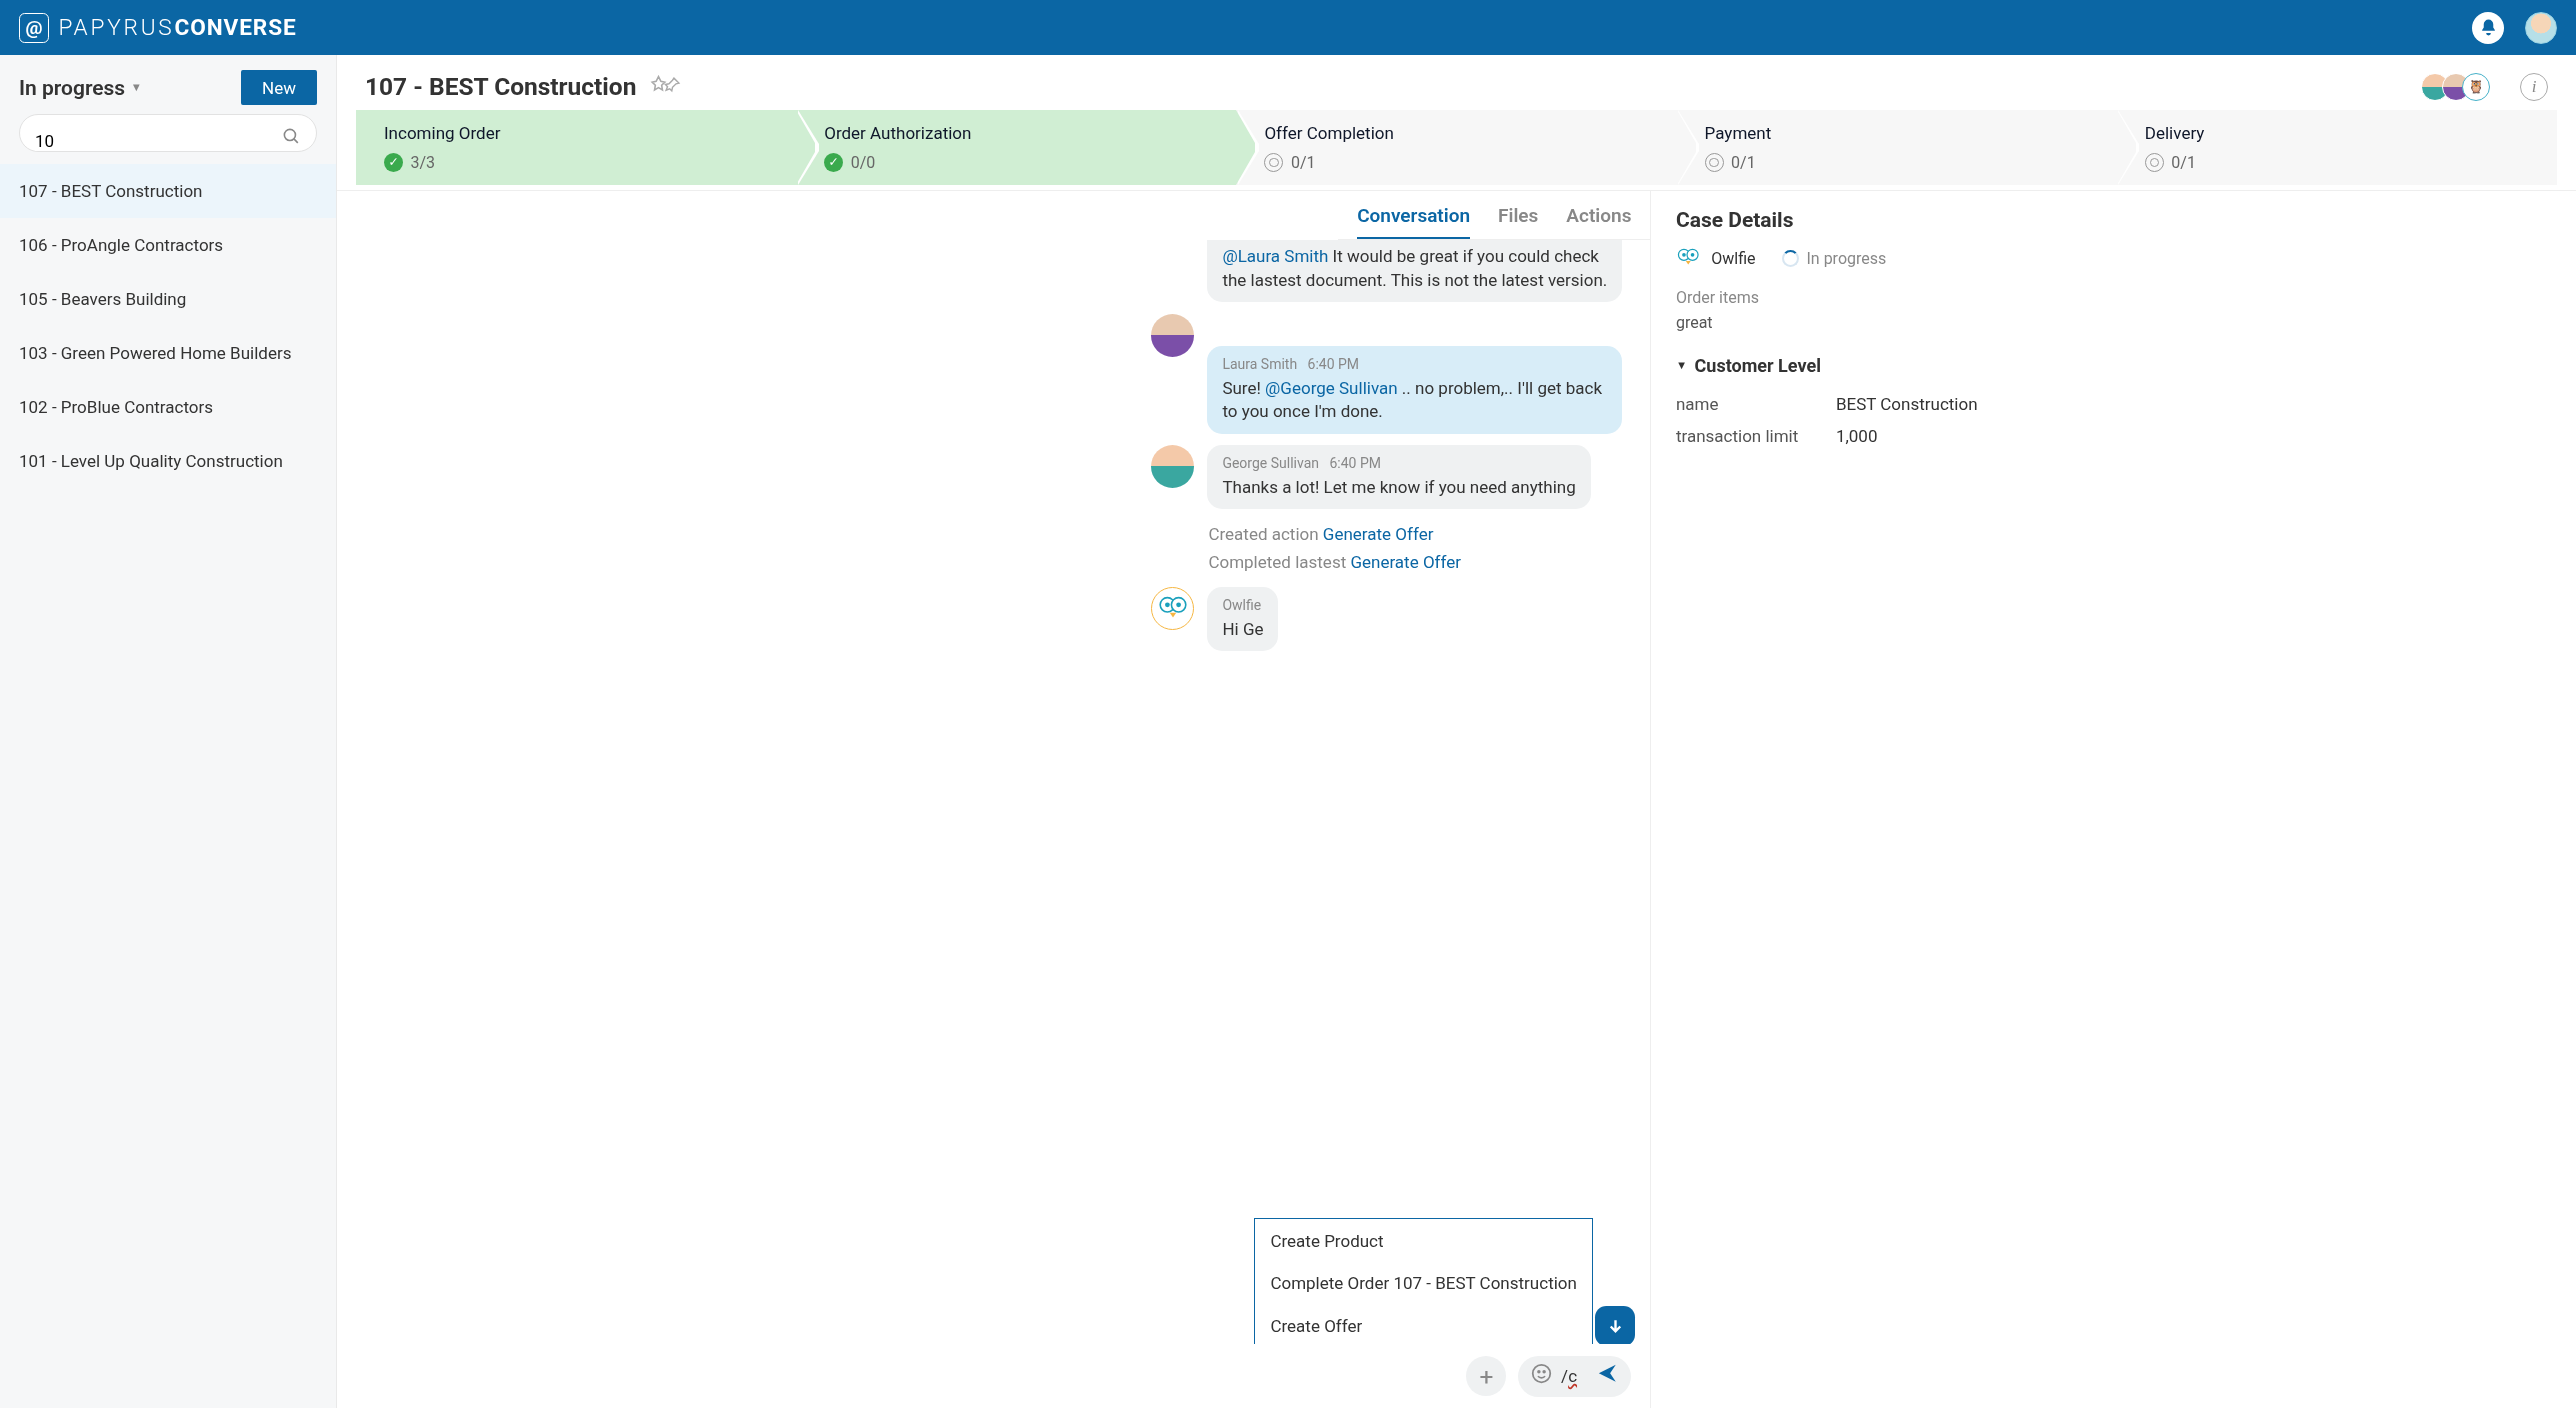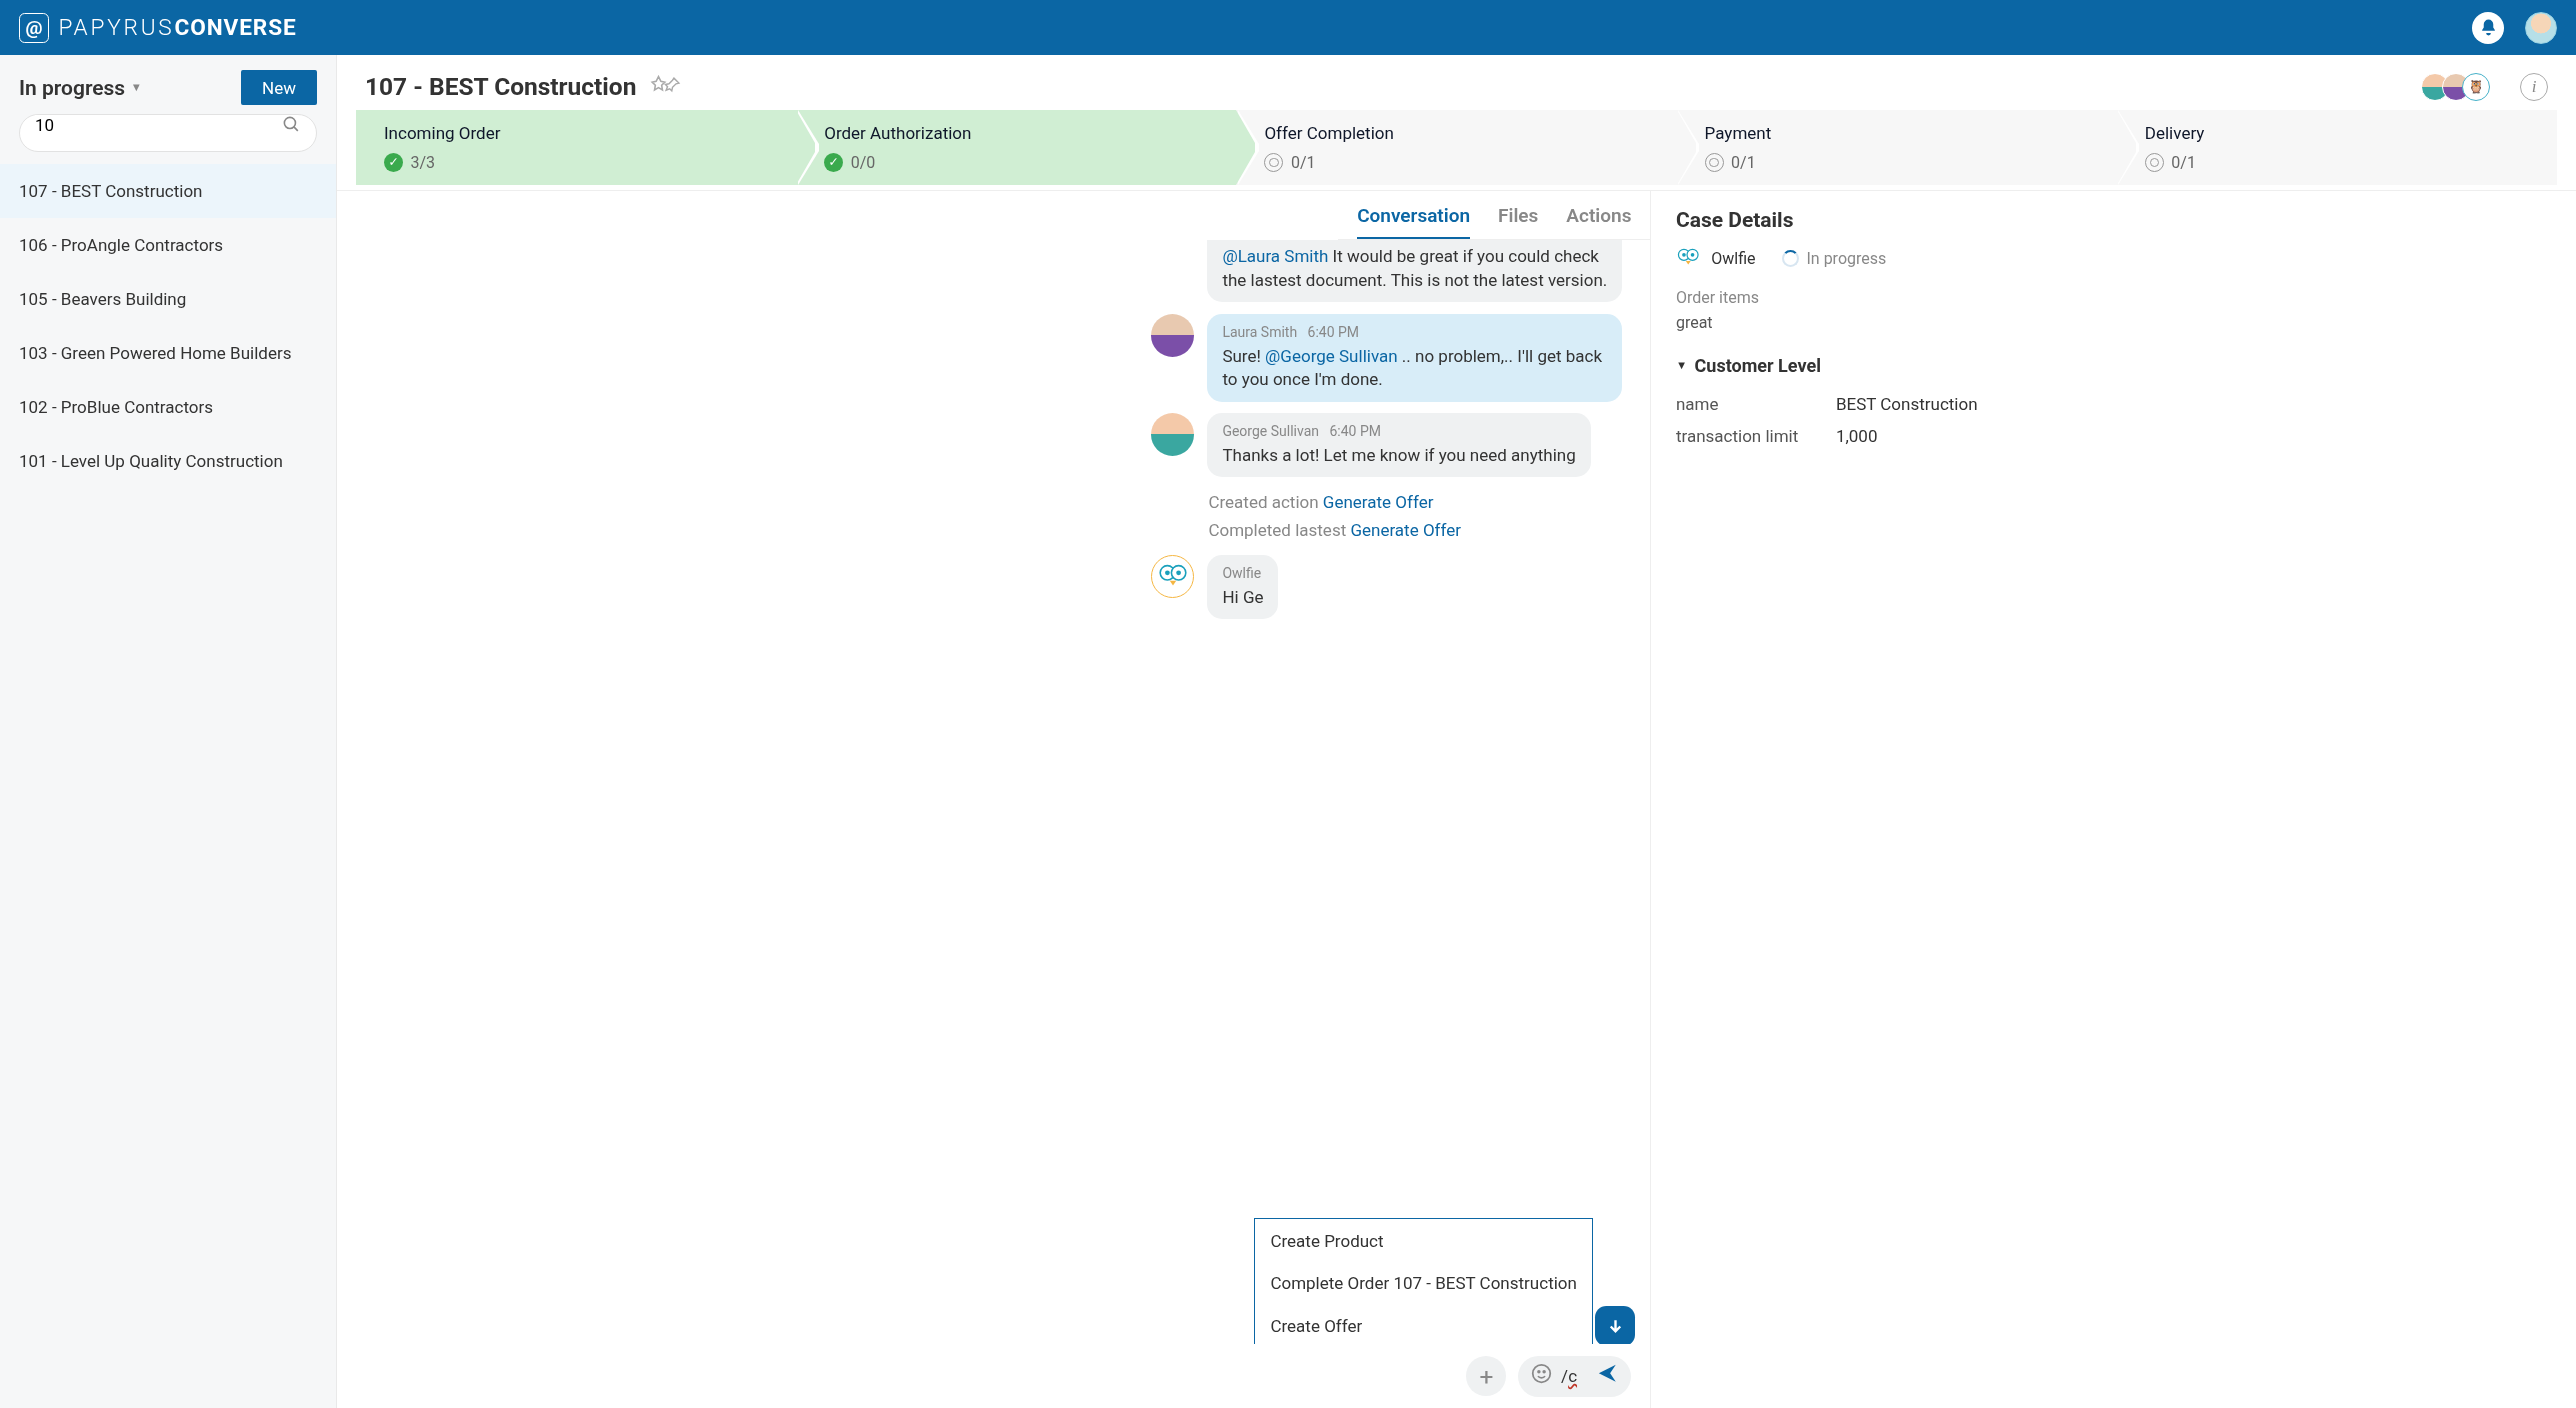--- a/index.html
+++ b/index.html
@@ -19,21 +19,21 @@
   .app { flex:1; display:flex; min-height:0; }
 
   
   .sidebar { width:337px; background:#f6f7f8; border-right:0.9px solid #e9e9e9; display:flex; flex-direction:column; }
   .sidebar-head { display:flex; align-items:center; padding:15px 19px 9.4px 19px; gap:9.4px; }
   .sidebar-head .filter { font-size:21px; font-weight:600; color:#333; display:flex; align-items:center; gap:5.7px; cursor:pointer;}
   .sidebar-head .filter .caret { font-size:11.3px; color:#888; }
   .sidebar-head .spacer { flex:1; }
   .new-btn { background:#0b66a4; color:#fff; border:none; font-size:17px; padding:7.5px 21px; border-radius:1.9px; cursor:pointer; }
   .search-wrap { padding:0 19px 11.3px 19px; }
-  .search { width:100%; border:0.9px solid #e2e2e2; border-radius:19px; height:38px; display:flex; align-items:flex-start; padding:0 15px; background:#fff;}
+  .search { width:100%; border:0.9px solid #e2e2e2; border-radius:19px; height:38px; display:flex; align-items:flex-end; padding:0 15px; background:#fff;}
   .search input { border:none; outline:none; flex:1; font-size:17px; }
   .search .glass { color:#888; font-size:19px;}
   .case-list { list-style:none; }
   .case-list li { padding:17px 19px; font-size:17px; cursor:pointer; }
   .case-list li.active { background:#ecf5fb; }
 
   
   .main { flex:1; display:flex; flex-direction:column; min-width:0; }
   .case-header { display:flex; align-items:center; padding:17px 28px 9.4px 28px; gap:13px; }
   .case-title { font-size:24.5px; font-weight:700; }
@@ -66,21 +66,21 @@
   .convo-pane { flex:1.5; display:flex; flex-direction:column; border-right:0.9px solid #eee; min-width:0;align-items:flex-end;}
   .details-pane { flex:1; padding:17px 24.5px; overflow:auto;}
 
   .tabs { display:flex; gap:28px; padding:13px 19px 0 19px; border-bottom:0.9px solid #eee;}
   .tab { font-size:19px; font-weight:600; color:#888; padding-bottom:9.4px; cursor:pointer; }
   .tab.active { color:#0b66a4; border-bottom:2.8px solid #0b66a4; }
 
   .messages { flex:1; overflow:auto; padding:7.5px 28px 9.4px 19px; position:relative;}
   .msg { display:flex; gap:13px; margin:11.3px 0; }
   .msg .ava { width:43px; height:43px; border-radius:50%; flex-shrink:0; }
-  .msg.outgoing .bubble { background:#d8edf8; }
+  .msg.outgoing .bubble { background:#d8edf8;margin-top:32px; }
   .bubble { background:#eff1f2; border-radius:15px; padding:9.4px 15px; max-width:415px; font-size:17px; line-height:1.4;}
   .bubble .meta { color:#888; font-size:14px; margin-bottom:1.9px;}
   .bubble .mention { color:#0b66a4; }
   .sys-line { margin-left:57px; font-size:17px; color:#888; padding:3.8px 0;}
   .sys-line .alink { color:#0b66a4; }
 
   .scroll-down { position:absolute; right:15px; bottom:-1.9px; width:40px;height:40px;border-radius:11.3px;background:#0b66a4;color:#fff;display:flex;align-items:center;justify-content:center;font-size:21px; z-index:1;}
 
   .popup { position:absolute; background:#fff; border:0.9px solid #0b66a4; min-width:330px; z-index:5; }
   .popup .item { padding:11.3px 15px; font-size:17px; cursor:pointer; }

